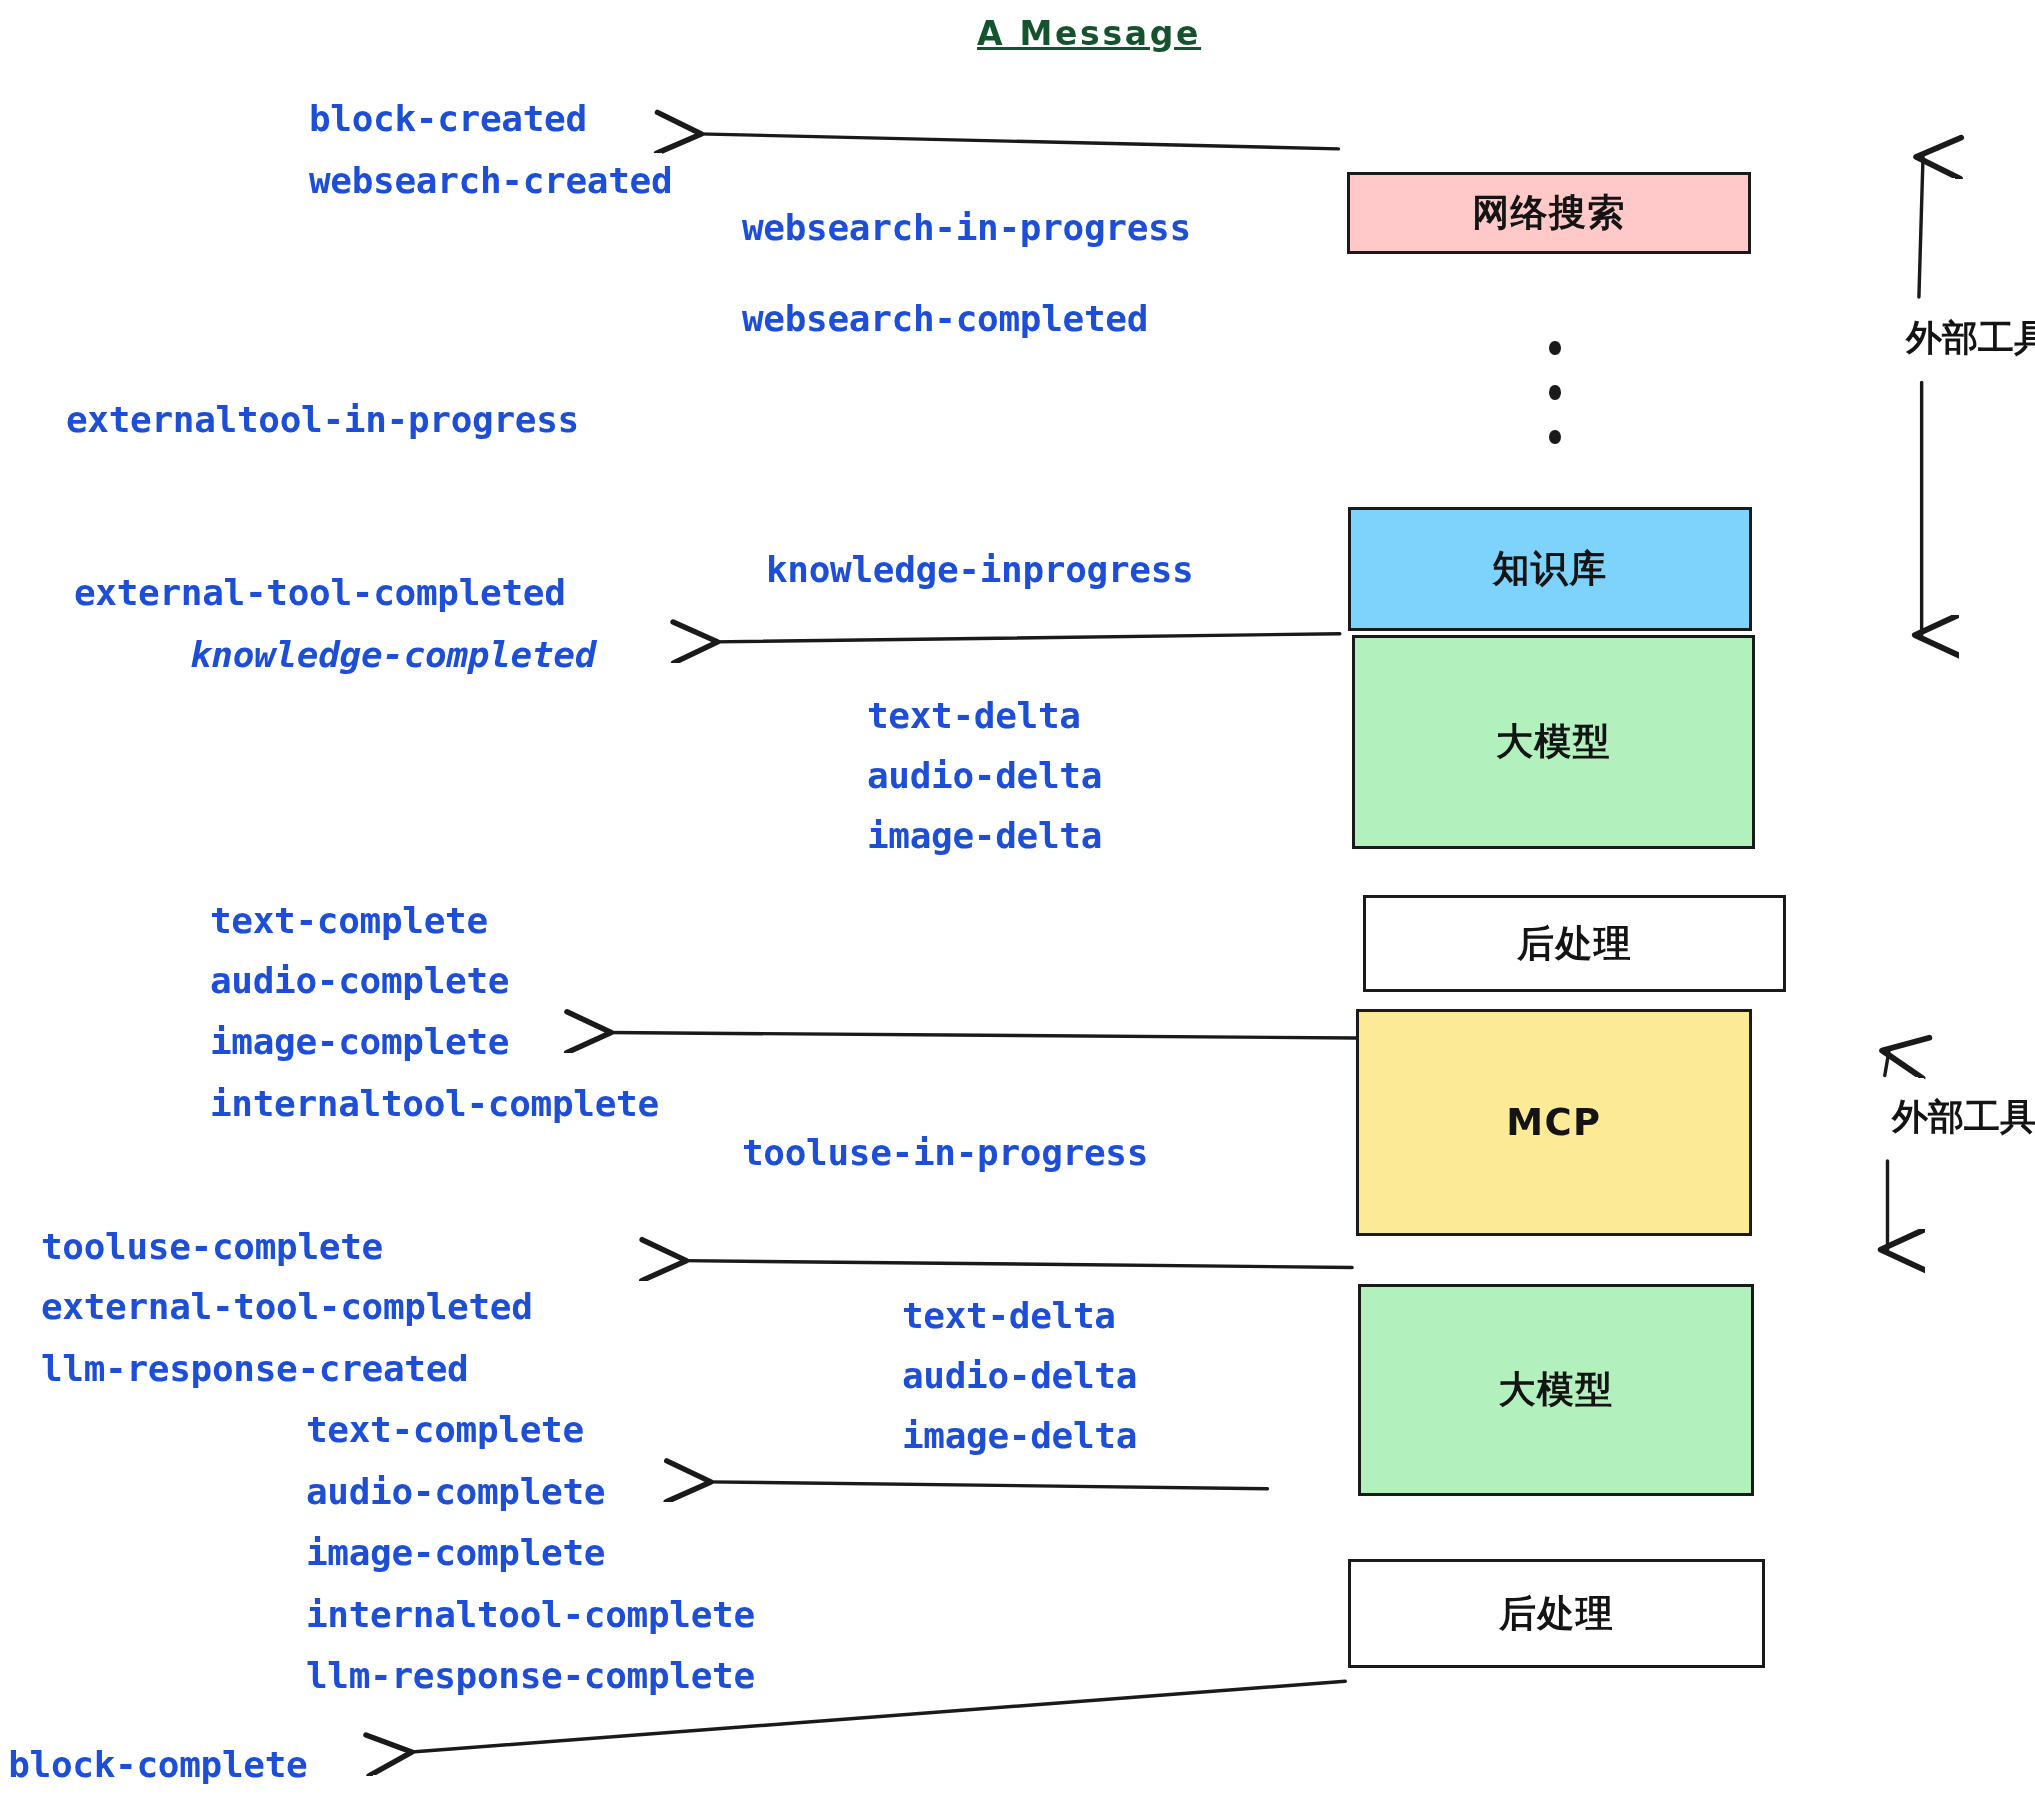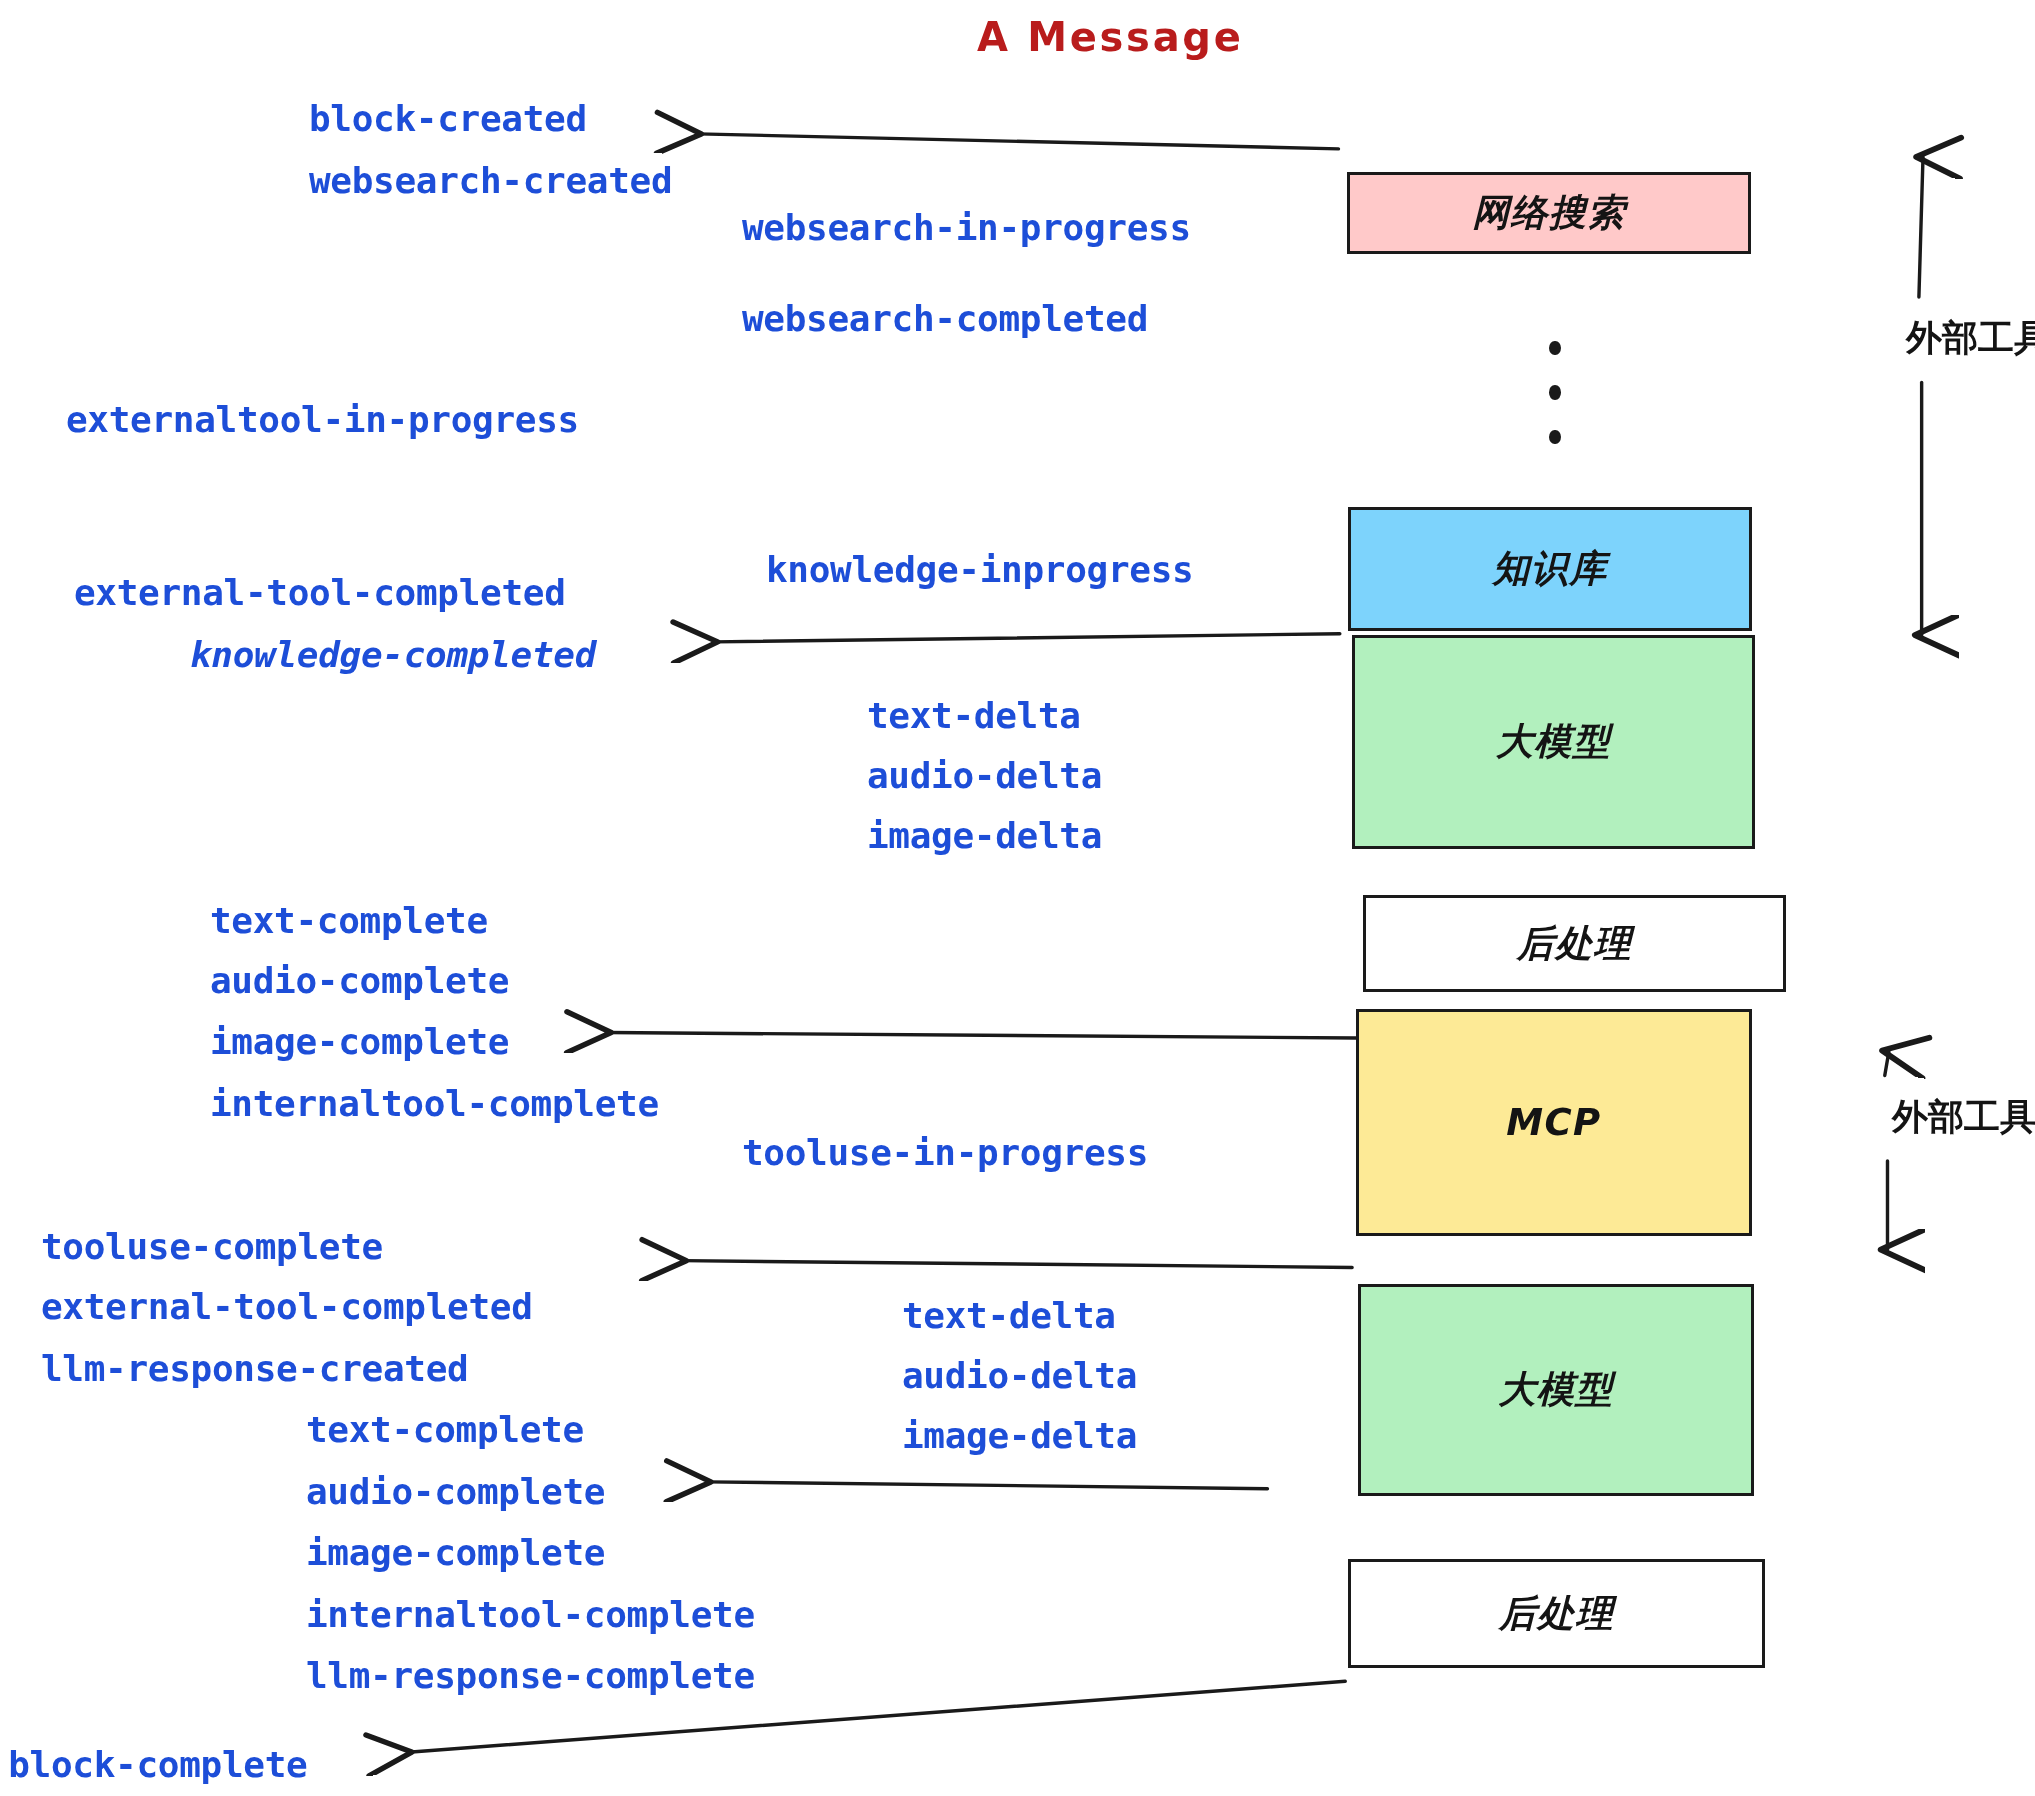--- a/index.html
+++ b/index.html
@@ -28,25 +28,26 @@
     font-size: 36px;
     font-weight: 600;
     color: #1d4ed8;
     white-space: nowrap;
     letter-spacing: -0.3px;
     line-height: 1;
   }
   .title {
     position: absolute;
     font-family: "DejaVu Sans", sans-serif;
-    font-size: 40px;
+    font-size: 33px;
     font-weight: 600;
-    color: #b91c1c;
+    color: #14532d;
     white-space: nowrap;
     letter-spacing: 2.7px;
+    text-decoration: underline;
   }
   .boxlabel {
     position: absolute;
     font-family: "DejaVu Sans", sans-serif;
     font-size: 37px;
     font-weight: 700;
     color: #141414;
     white-space: nowrap;
     text-align: center;
     display: flex;
@@ -59,21 +60,20 @@
     font-family: "DejaVu Sans", sans-serif;
     font-size: 36px;
     font-weight: 700;
     color: #141414;
     white-space: nowrap;
   }
   .node-box {
     position: absolute;
     border: 3.4px solid #1a1a1a;
     box-sizing: border-box;
-    font-style: italic;
   }
   .vdots {
     position: absolute;
   }
   .vdots i {
     display: block;
     width: 11.6px;
     height: 14.3px;
     border-radius: 50%;
     background: #1a1a1a;

